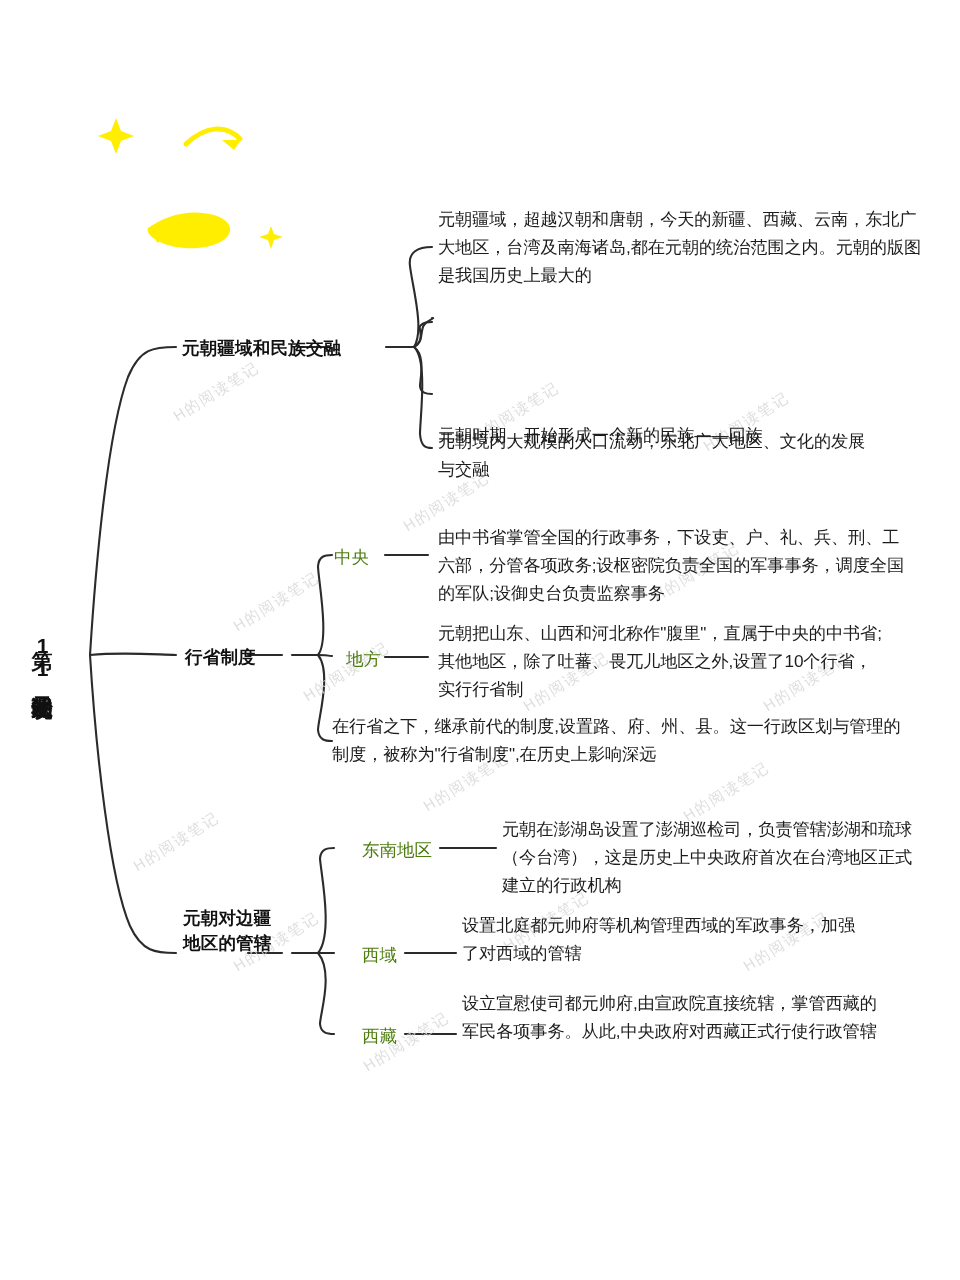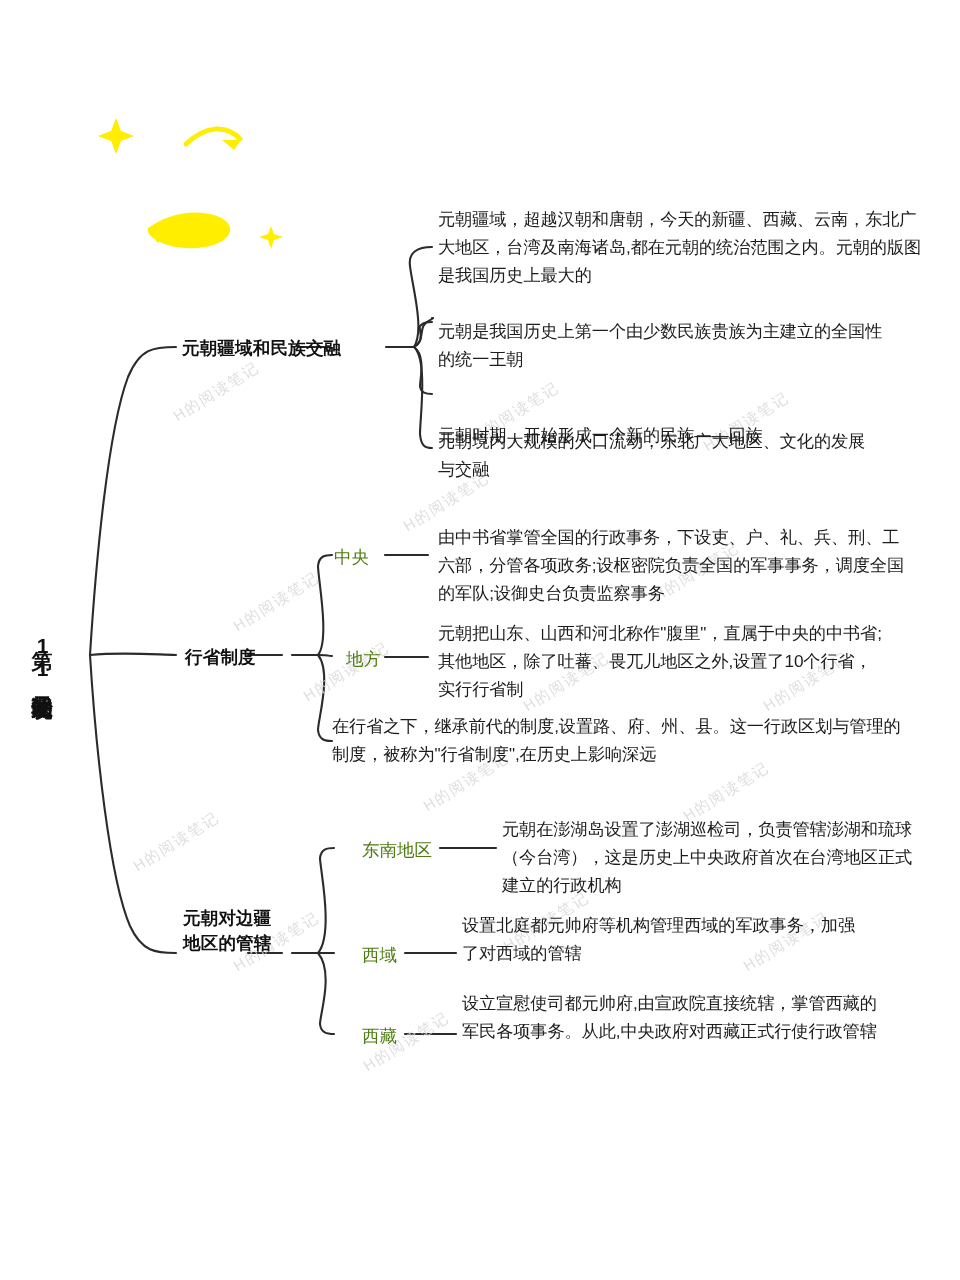--- a/index.html
+++ b/index.html
@@ -169,21 +169,20 @@
   <div class="wm" style="left:500px;  top:940px;">H的阅读笔记</div>
   <div class="wm" style="left:740px;  top:960px;">H的阅读笔记</div>
   <div class="wm" style="left:360px;  top:1060px;">H的阅读笔记</div>
 
   <div id="root-label">第11课元朝的统治</div>
 
   <div class="branch-title" style="left:182px; top:336px;">元朝疆域和民族交融</div>
 
   <div class="leaf" style="left:438px; top:206px; width:490px;">元朝疆域，超越汉朝和唐朝，今天的新疆、西藏、云南，东北广大地区，台湾及南海诸岛,都在元朝的统治范围之内。元朝的版图是我国历史上最大的</div>
 
-  <div class="leaf" style="left:438px; top:318px; width:455px;">元朝是我国历史上第一个由少数民族贵族为主建立的全国性的统一王朝</div>
 
   <div class="leaf" style="left:438px; top:382px; width:490px;margin-top:40px;">元朝时期，开始形成一个新的民族——回族</div>
 
   <div class="leaf" style="left:438px; top:428px; width:440px;">元朝境内大规模的人口流动，东北广大地区、文化的发展与交融</div>
 
   <div class="branch-title" style="left:185px; top:645px;">行省制度</div>
 
   <div class="node-title" style="left:334px; top:545px;">中央</div>
 
   <div class="leaf" style="left:438px; top:524px; width:478px;">由中书省掌管全国的行政事务，下设吏、户、礼、兵、刑、工六部，分管各项政务;设枢密院负责全国的军事事务，调度全国的军队;设御史台负责监察事务</div>

